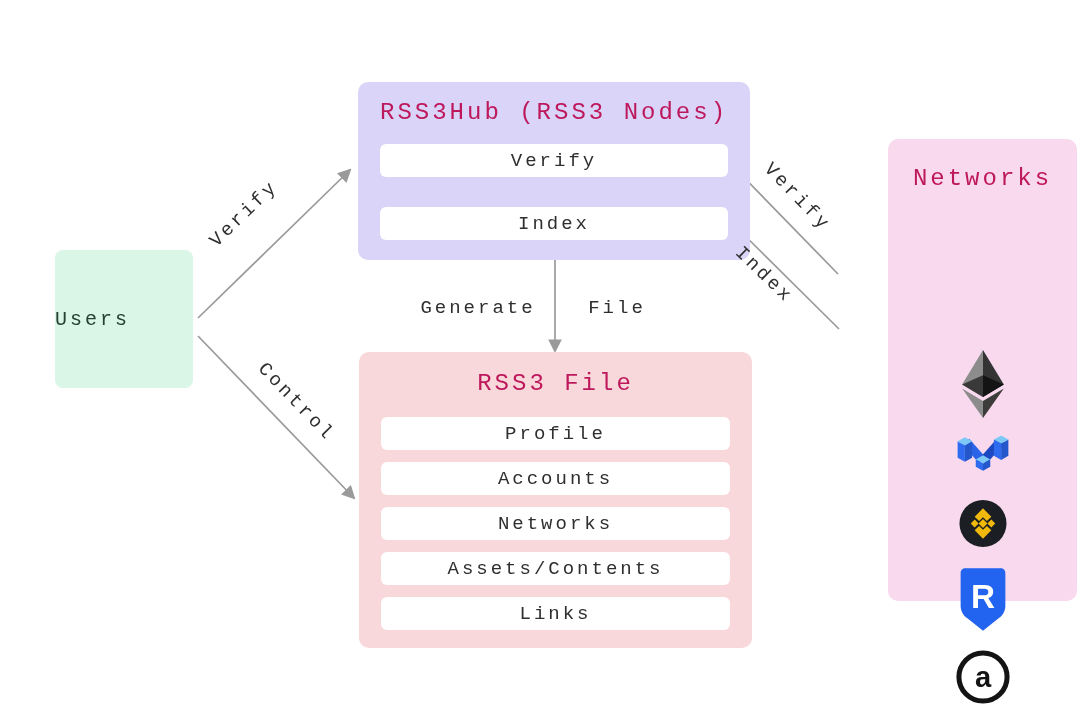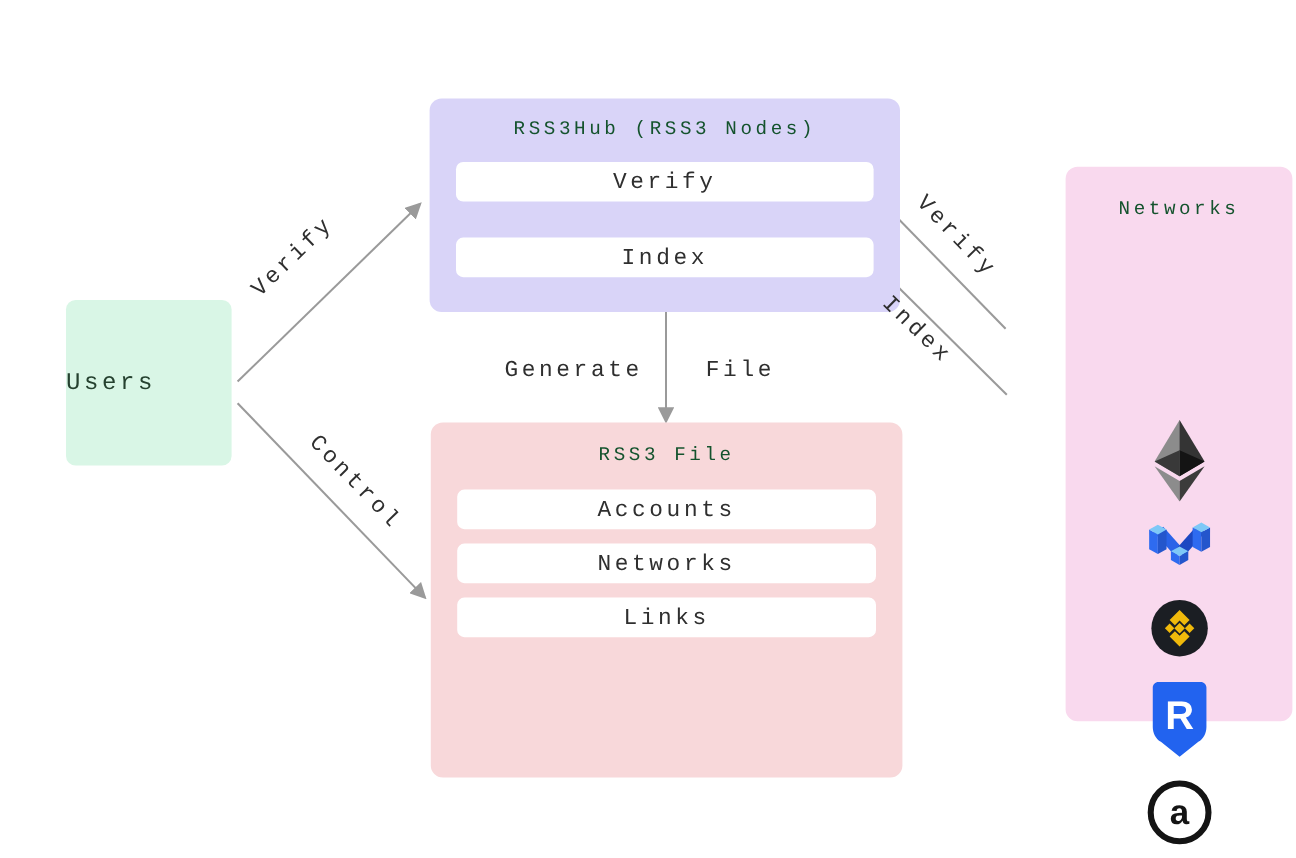--- a/index.html
+++ b/index.html
@@ -6,21 +6,21 @@
   html,body { background:#ffffff; }
   body { font-family:"Liberation Mono", monospace; color:#2f2f2f; }
   .canvas {
     position:relative; width:1080px; height:715px; background:#ffffff;
     overflow:hidden;
   }
   .edges-layer { position:absolute; left:0; top:0; width:1080px; height:715px; pointer-events:none; }
 
   .box { position:absolute; border-radius:10px; }
   .box-title {
-    text-align:center; font-size:16px; letter-spacing:3px; color:#14532d;
+    text-align:center; font-size:24px; letter-spacing:3px; color:#be185d;
     white-space:nowrap;
   }
   .subbox {
     background:#ffffff; border-radius:6px; height:33px;
     display:flex; align-items:center; justify-content:center;
     font-size:19px; letter-spacing:3px; color:#2f2f2f; white-space:nowrap;
   }
 
   
   .users-box {
@@ -87,22 +87,24 @@
 
   <div class="box hub-box">
     <div class="box-title">RSS3Hub (RSS3 Nodes)</div>
     <div class="subbox">Verify</div>
     <div class="hub-gap"></div>
     <div class="subbox">Index</div>
   </div>
 
   <div class="box file-box">
     <div class="box-title">RSS3 File</div>
+    <div class="subbox">Profile</div>
     <div class="subbox">Accounts</div>
     <div class="subbox">Networks</div>
+    <div class="subbox">Assets/Contents</div>
     <div class="subbox">Links</div>
   </div>
 
   <div class="box networks-box">
     <div class="box-title">Networks</div>
 
     <svg class="net-icon icon-ethereum" width="42" height="68" viewBox="0 0 256 417">
       <polygon fill="#343434" points="127.9,0 125.2,9.5 125.2,285.2 127.9,287.9 255.8,212.3"></polygon>
       <polygon fill="#8C8C8C" points="127.9,0 0,212.3 127.9,287.9 127.9,154.2"></polygon>
       <polygon fill="#3C3C3B" points="127.9,312.2 126.4,314 126.4,412.3 127.9,416.8 256,236.6"></polygon>

